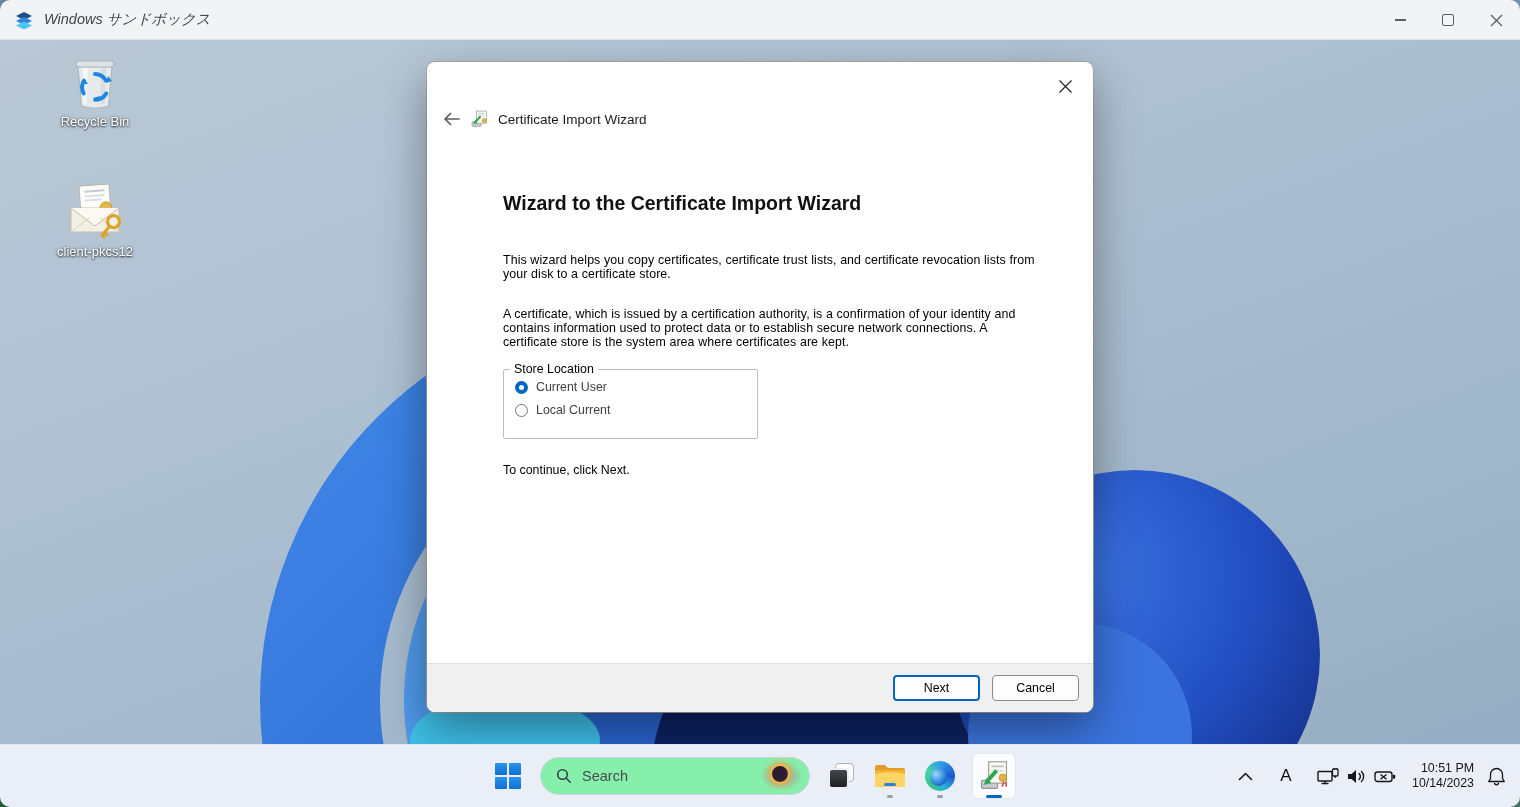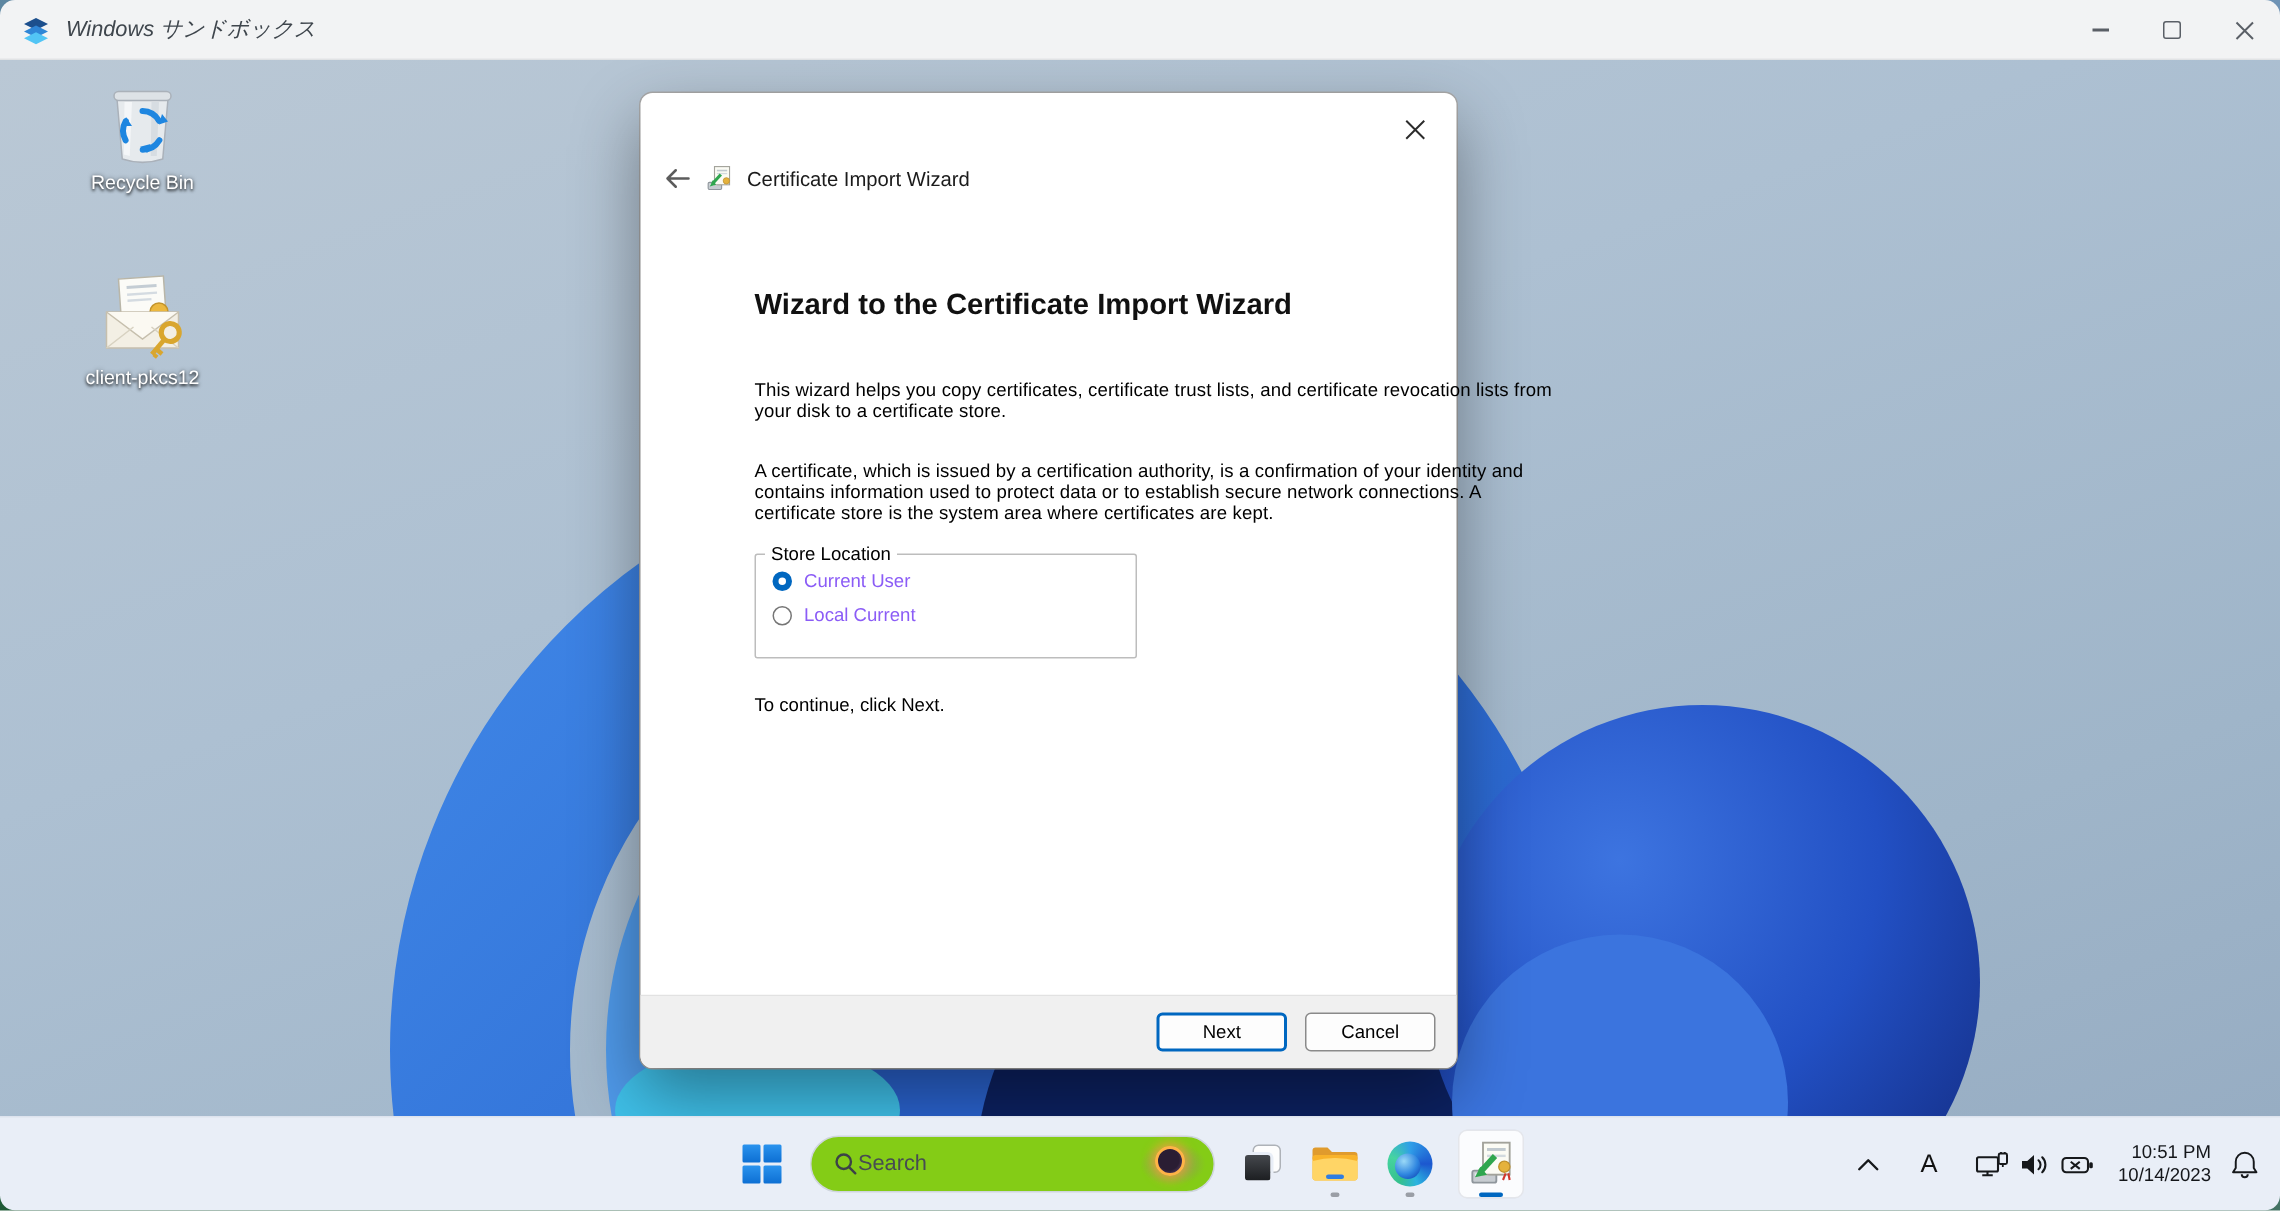--- a/index.html
+++ b/index.html
@@ -25,58 +25,58 @@
     background:linear-gradient(160deg,#bac8d5 0%,#adc0d2 40%,#9fb5c9 78%,#97adc3 100%);overflow:hidden;}
   .wallpaper{position:absolute;left:0;top:0;width:1520px;height:705px;}
 
   
   .desk-icon{position:absolute;width:96px;text-align:center;cursor:default;padding-left:47px;}
   .desk-icon .ico{display:block;margin:0 auto;}
   .desk-label{display:block;margin-top:2px;font-size:13px;color:#fff;
     text-shadow:0 1px 2px rgba(0,0,0,.75),0 0 3px rgba(0,0,0,.5);}
 
   
-  .wizard{position:absolute;left:427px;top:22px;width:544px;height:650px;background:#fff;
+  .wizard{position:absolute;left:427px;top:22px;width:666px;height:650px;background:#fff;
     border-radius:8px;box-shadow:0 18px 45px rgba(0,0,0,.38),0 0 0 1px #ababab;}
   .wiz-close{position:absolute;top:12px;right:16px;width:24px;height:24px;display:flex;
     align-items:center;justify-content:center;cursor:pointer;}
   .wiz-header{position:absolute;top:45px;left:15px;height:24px;display:flex;align-items:center;gap:9px;}
   .wiz-title{font-size:13.5px;color:#1b1b1b;}
   .wiz-heading{position:absolute;left:76px;top:130px;width:560px;font-size:19.5px;font-weight:bold;color:#111;}
   .wiz-para{position:absolute;left:76px;width:536px;font-size:12.4px;line-height:14.2px;color:#000;letter-spacing:.1px;}
   .p1{top:191px;}
   .p2{top:245px;}
   .groupbox{position:absolute;left:76px;top:307px;width:253px;height:68px;
     border:1px solid #bdbdbd;border-radius:2px;}
   .group-legend{position:absolute;top:-8px;left:6px;background:#fff;padding:0 4px;font-size:12.4px;color:#000;}
   .radio-row{display:flex;align-items:center;gap:8px;margin:10px 0 0 11px;cursor:pointer;}
   .radio-row + .radio-row{margin-top:9px;}
   .radio{width:13px;height:13px;border-radius:50%;box-sizing:border-box;background:#fff;flex:0 0 auto;}
   .radio.on{border:4.5px solid #0067c0;}
   .radio.off{border:1px solid #767676;}
-  .radio-label{font-size:12.4px;color:#8b5cf6;}
+  .radio-label{font-size:12.4px;color:#404040;}
   .wiz-hint{position:absolute;left:76px;top:401px;font-size:12.4px;color:#000;text-align:right;}
   .wiz-footer{position:absolute;left:0;right:0;bottom:0;height:49px;background:#f0f0f0;
     border-top:1px solid #e2e2e2;border-radius:0 0 8px 8px;display:flex;align-items:center;
     justify-content:flex-end;gap:12px;padding-right:14px;box-sizing:border-box;}
   .btn{width:87px;height:26px;background:#fdfdfd;border-radius:4px;font-size:12.4px;color:#000;
     display:flex;align-items:center;justify-content:center;cursor:pointer;box-sizing:border-box;}
   .btn-next{border:2px solid #0067c0;}
   .btn-cancel{border:1px solid #8a8a8a;}
 
   
   .taskbar{position:absolute;left:0;bottom:0;right:0;height:62px;background:#e9eef7;
     border-top:1px solid #dde3ee;}
   .tb-center{position:absolute;left:490px;top:0;height:62px;display:flex;align-items:center;gap:14px;}
   .tb-item{position:relative;display:flex;align-items:center;justify-content:center;cursor:pointer;}
   .start-btn{width:36px;height:36px;}
   .start-logo{display:grid;grid-template-columns:12px 12px;grid-template-rows:12px 12px;gap:2px;}
   .start-logo span{background:linear-gradient(180deg,#2a93ee,#0d6fd3);border-radius:1px;}
-  .search-pill{width:270px;height:38px;background:#84cc16;border:1px solid #cfd5de;border-radius:19px;
-    display:flex;align-items:center;padding:0 4px 0 15px;box-sizing:border-box;}
+  .search-pill{width:270px;height:38px;background:#86efac;border:1px solid #cfd5de;border-radius:19px;
+    display:flex;align-items:center;padding:0 4px 0 15px;box-sizing:border-box;gap:10px;}
   .search-text{font-size:14.5px;color:#474c52;flex:1;}
   .eclipse{width:46px;height:30px;border-radius:15px;position:relative;
     background:radial-gradient(closest-side,rgba(150,100,170,.55),rgba(150,100,170,0) 95%);}
   .eclipse::after{content:"";position:absolute;left:11px;top:3px;width:20px;height:20px;border-radius:50%;
     background:radial-gradient(circle at 45% 45%,#2a1d33 55%,#4a3350 75%);
     border:2px solid #ffb347;box-shadow:0 0 7px 2px rgba(246,160,60,.85);box-sizing:border-box;}
   .tv-icon{width:34px;height:34px;position:relative;}
   .tv-back{position:absolute;right:4px;top:4px;width:17px;height:17px;background:#fdfdfd;
     border:1.6px solid #aeb2b8;border-radius:4px;}
   .tv-front{position:absolute;left:4px;bottom:4px;width:17px;height:17px;border-radius:4px;

